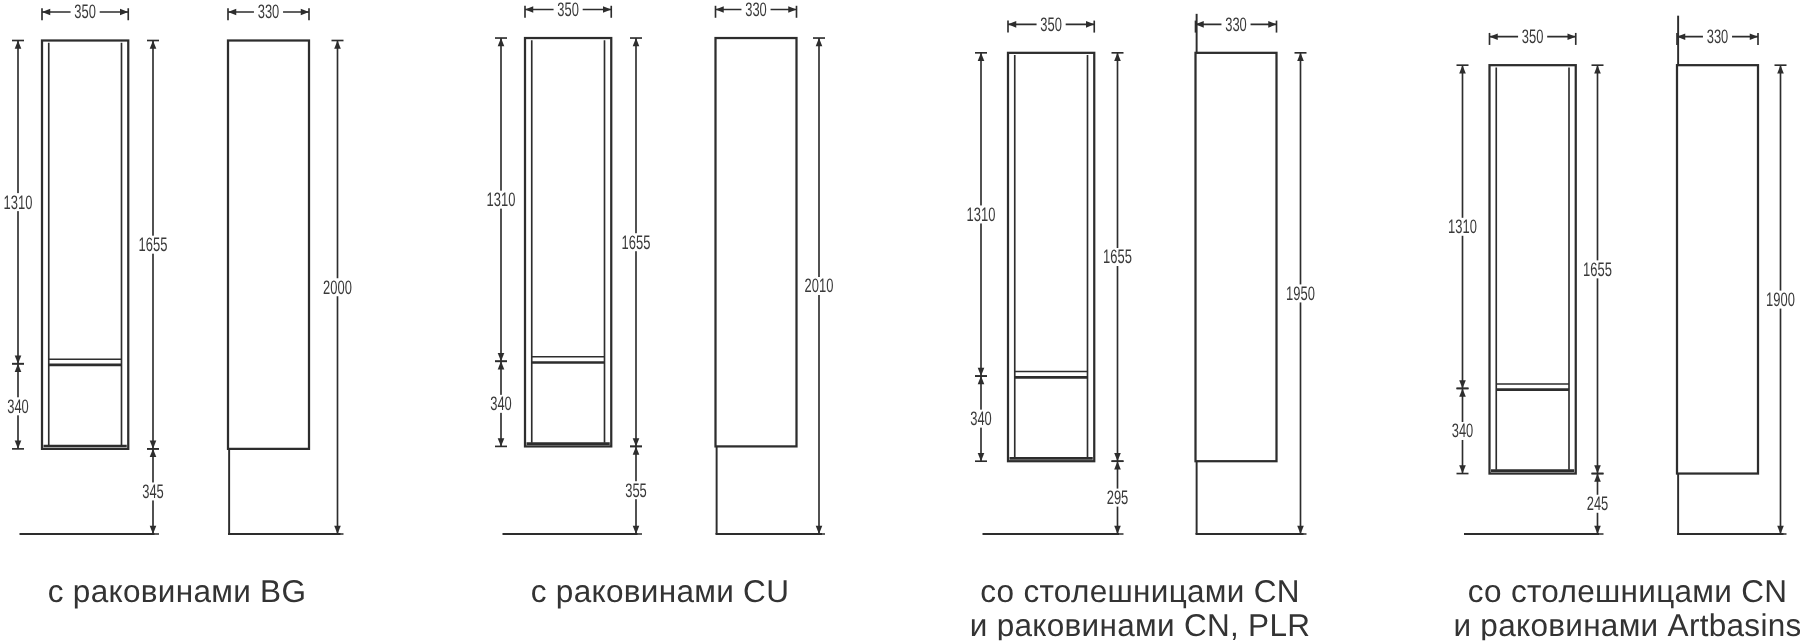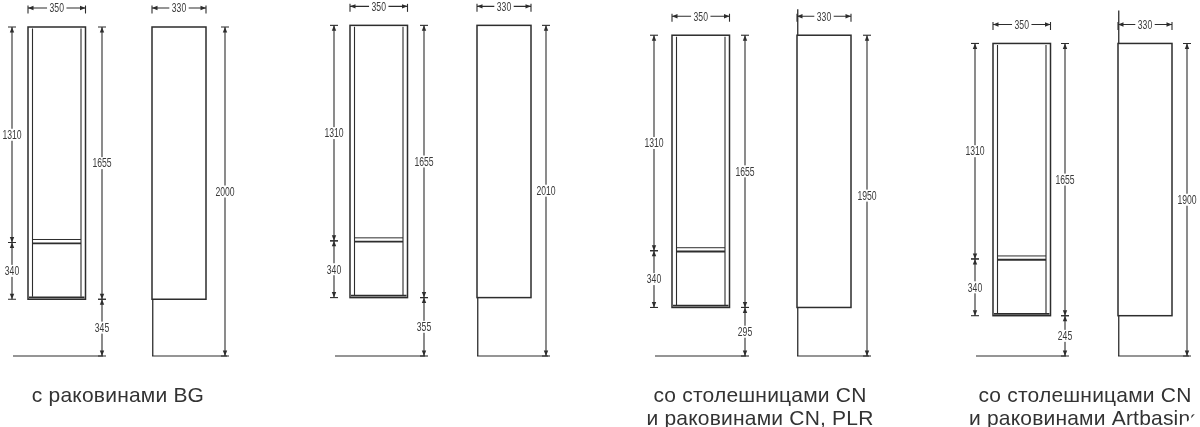--- a/index.html
+++ b/index.html
@@ -1,18 +1,18 @@
 <!DOCTYPE html>
 <html><head>
 <meta charset="utf-8">
 <style>
   html,body{margin:0;padding:0;background:#ffffff;}
   .canvas{
     position:relative;width:1200px;height:427px;background:#ffffff;
-    overflow:hidden;font-family:"Liberation Sans",sans-serif;border-radius:30px;
+    overflow:hidden;font-family:"Liberation Sans",sans-serif;
   }
   #drawing{position:absolute;left:0;top:0;}
   .vlabel{
     position:absolute;top:383px;width:300px;text-align:center;
     font-size:21px;line-height:23px;color:#333333;letter-spacing:0.2px;
   }
   svg text{
     font-family:"Liberation Sans",sans-serif;font-size:13px;fill:#3a3a3a;
   }
 </style>
@@ -266,20 +266,24 @@
         <polygon points="1187,356 1184.8,350.5 1189.2,350.5" fill="#2d2d2d"></polygon>
         <rect x="1174.9" y="193.725" width="24.2" height="12" fill="#ffffff"></rect>
         <text x="1187" y="204.025" text-anchor="middle" textLength="19.2" lengthAdjust="spacingAndGlyphs">1900</text>
       </g>
     </svg>
 
   <div class="vlabel" style="left:-32px">
     <div>с раковинами BG</div>
     <div></div>
   </div>
+  <div class="vlabel" style="left:290px">
+    <div>с раковинами CU</div>
+    <div></div>
+  </div>
   <div class="vlabel" style="left:610px">
     <div>со столешницами CN</div>
     <div>и раковинами CN, PLR</div>
   </div>
   <div class="vlabel" style="left:935px">
     <div>со столешницами CN</div>
     <div>и раковинами Artbasins</div>
   </div>
 </div>
 

